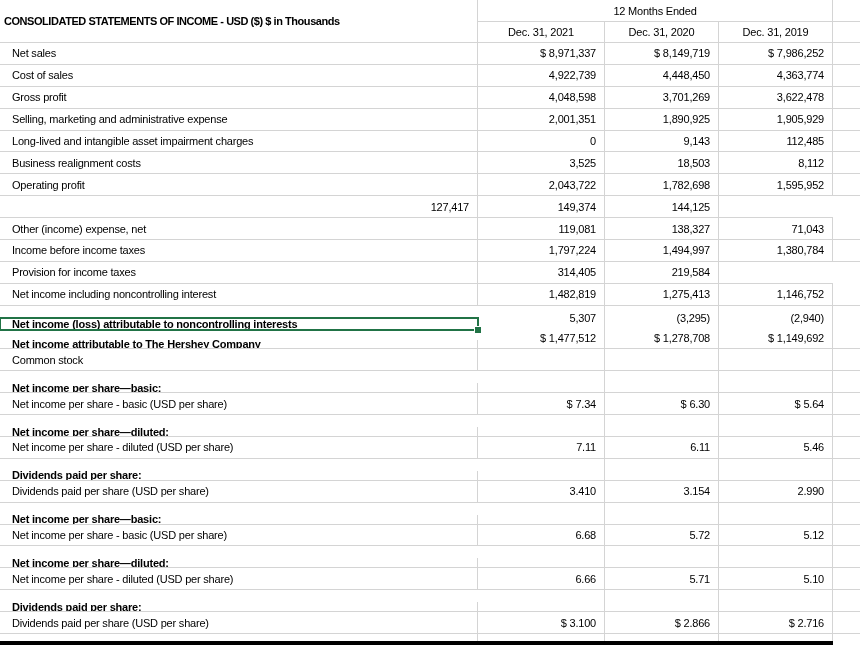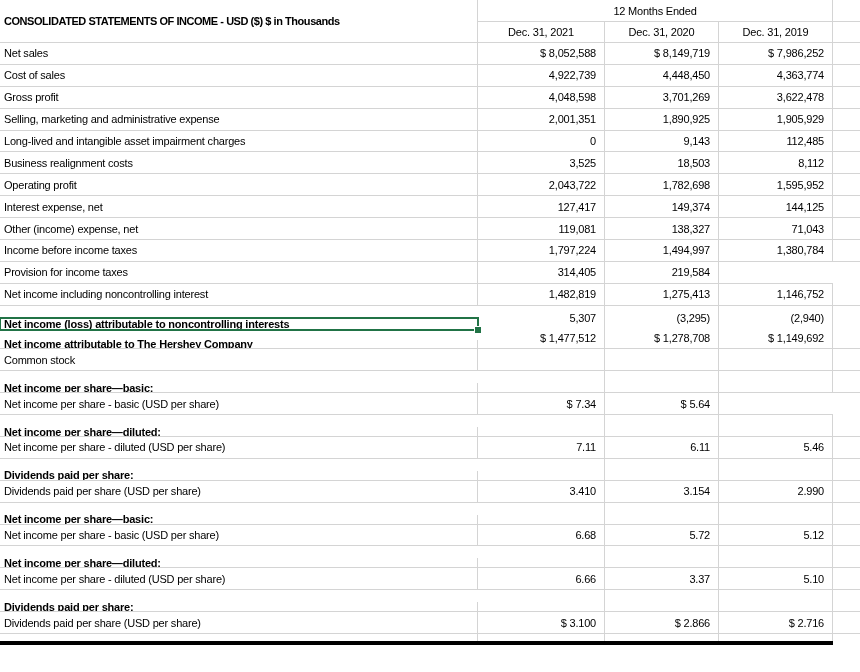--- a/index.html
+++ b/index.html
@@ -33,21 +33,21 @@
     font-weight:700;
     padding-left:4px;
     letter-spacing:-0.45px;
   }
   .period-cell{grid-row:1;grid-column:2/5;justify-content:center;}
   .sliver{border-right:none;}
   .hdr .sliver-r1{grid-row:1;grid-column:5;}
   .hdr .sliver-r2{grid-row:2;grid-column:5;}
   .date-cell{grid-row:2;justify-content:center;}
   .row{height:21.893px;}
-  .row .label-cell{padding-left:4px;position:relative;}
+  .row .label-cell{padding-left:12px;position:relative;}
   .row.bold .label-cell{font-weight:700;margin-top:12px;}
   .num-cell{justify-content:flex-end;padding-right:8px;}
   .gap-row{height:7px;}
   .gap-row .cell{border-bottom:none;}
   .selected{overflow:visible;z-index:5;}
   .selected::before{
     content:"";
     position:absolute;
     top:-1px;left:-1px;right:-2px;bottom:-1px;
     border:2px solid #217346;
@@ -81,21 +81,21 @@
     <div class="cell date-cell" style="grid-column:3">Dec. 31, 2020</div>
     <div class="cell date-cell" style="grid-column:4">Dec. 31, 2019</div>
     <div class="cell sliver sliver-r2"></div>
   </div>
 
   <div id="table-body">
       <div class="row">
         <div class="cell label-cell">
           <span class="label-text">Net sales</span>
         </div>
-        <div class="cell num-cell">$ 8,052,588</div>
+        <div class="cell num-cell">$ 8,971,337</div>
         <div class="cell num-cell">$ 8,149,719</div>
         <div class="cell num-cell">$ 7,986,252</div>
         <div class="cell sliver"></div>
       </div>
       <div class="row">
         <div class="cell label-cell">
           <span class="label-text">Cost of sales</span>
         </div>
         <div class="cell num-cell">4,922,739</div>
         <div class="cell num-cell">4,448,450</div>
@@ -141,23 +141,20 @@
       <div class="row">
         <div class="cell label-cell">
           <span class="label-text">Operating profit</span>
         </div>
         <div class="cell num-cell">2,043,722</div>
         <div class="cell num-cell">1,782,698</div>
         <div class="cell num-cell">1,595,952</div>
         <div class="cell sliver"></div>
       </div>
       <div class="row">
-        <div class="cell label-cell">
-          <span class="label-text">Interest expense, net</span>
-        </div>
         <div class="cell num-cell">127,417</div>
         <div class="cell num-cell">149,374</div>
         <div class="cell num-cell">144,125</div>
         <div class="cell sliver"></div>
       </div>
       <div class="row">
         <div class="cell label-cell">
           <span class="label-text">Other (income) expense, net</span>
         </div>
         <div class="cell num-cell">119,081</div>
@@ -226,20 +223,21 @@
         <div class="cell num-cell"></div>
         <div class="cell num-cell"></div>
         <div class="cell num-cell"></div>
         <div class="cell sliver"></div>
       </div>
       <div class="row">
         <div class="cell label-cell">
           <span class="label-text">Net income per share - basic (USD per share)</span>
         </div>
         <div class="cell num-cell">$ 7.34</div>
+        <div class="cell num-cell">$ 6.30</div>
         <div class="cell num-cell">$ 5.64</div>
         <div class="cell sliver"></div>
       </div>
       <div class="row bold">
         <div class="cell label-cell">
           <span class="label-text">Net income per share—diluted:</span>
         </div>
         <div class="cell num-cell"></div>
         <div class="cell num-cell"></div>
         <div class="cell num-cell"></div>
@@ -297,21 +295,21 @@
         <div class="cell num-cell"></div>
         <div class="cell num-cell"></div>
         <div class="cell num-cell"></div>
         <div class="cell sliver"></div>
       </div>
       <div class="row">
         <div class="cell label-cell">
           <span class="label-text">Net income per share - diluted (USD per share)</span>
         </div>
         <div class="cell num-cell">6.66</div>
-        <div class="cell num-cell">3.37</div>
+        <div class="cell num-cell">5.71</div>
         <div class="cell num-cell">5.10</div>
         <div class="cell sliver"></div>
       </div>
       <div class="row bold">
         <div class="cell label-cell">
           <span class="label-text">Dividends paid per share:</span>
         </div>
         <div class="cell num-cell"></div>
         <div class="cell num-cell"></div>
         <div class="cell num-cell"></div>

